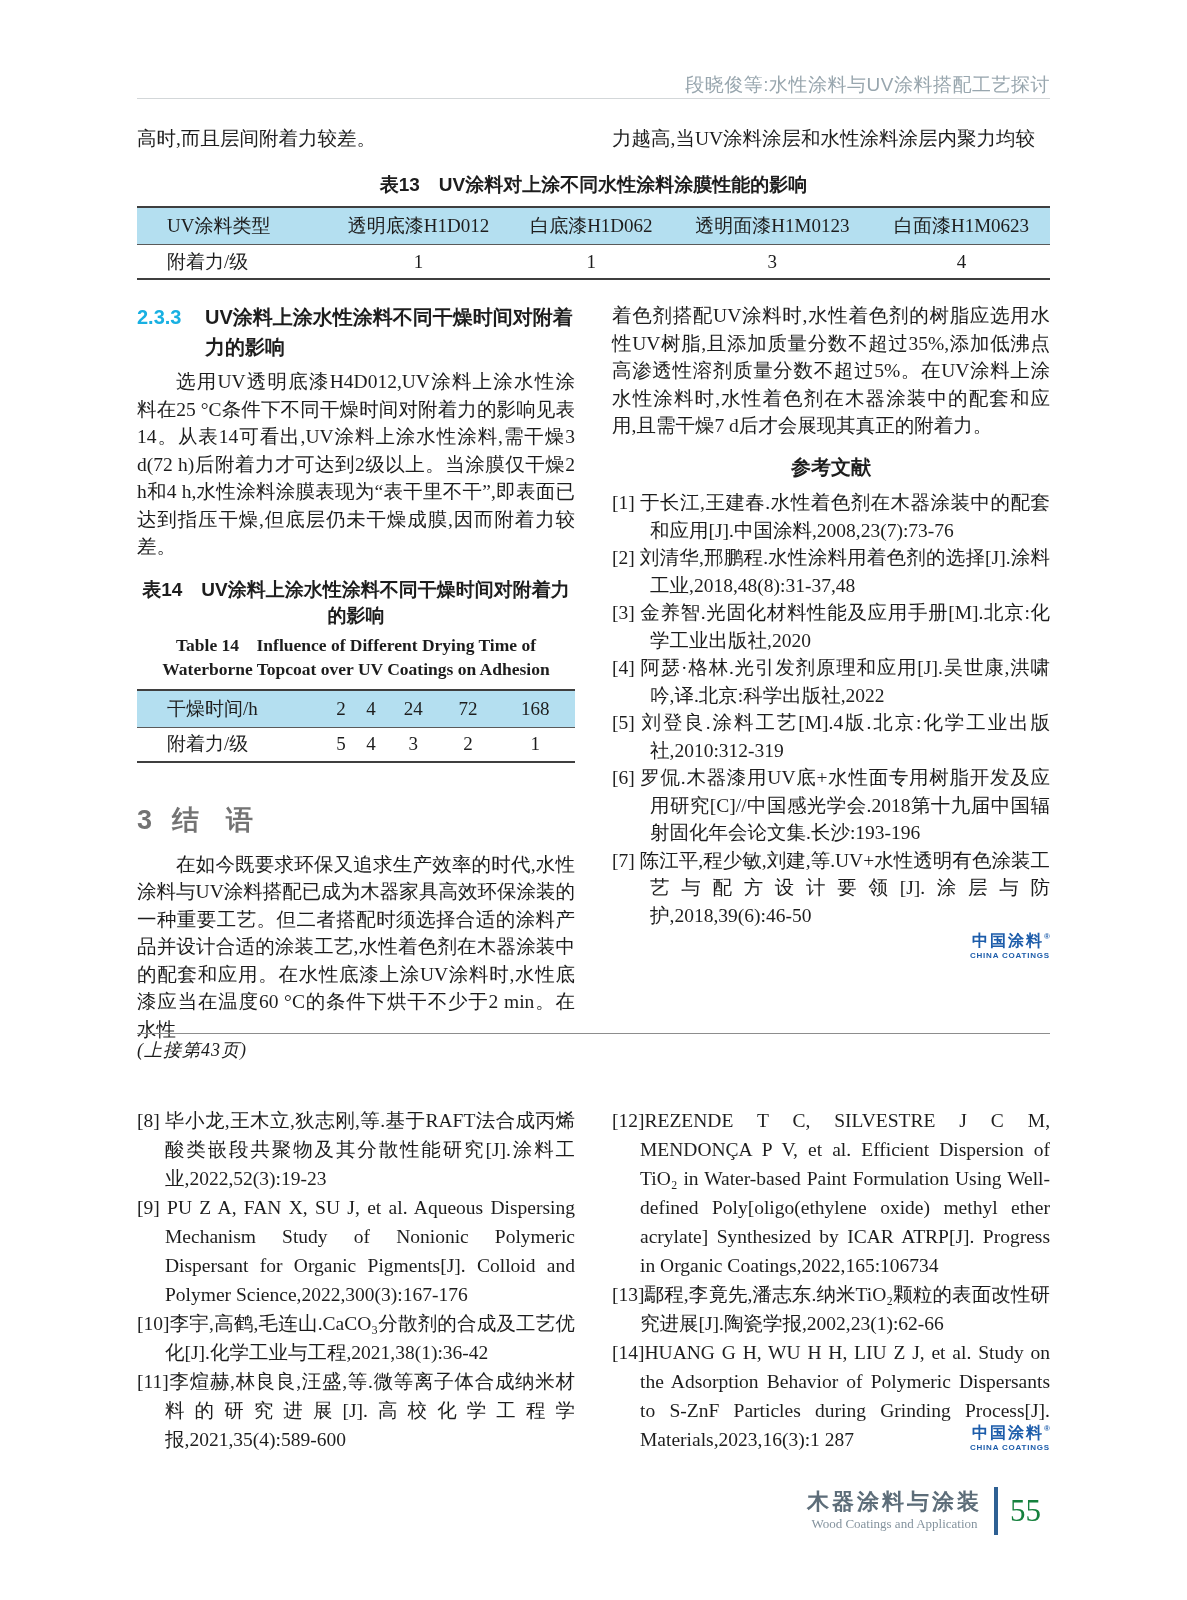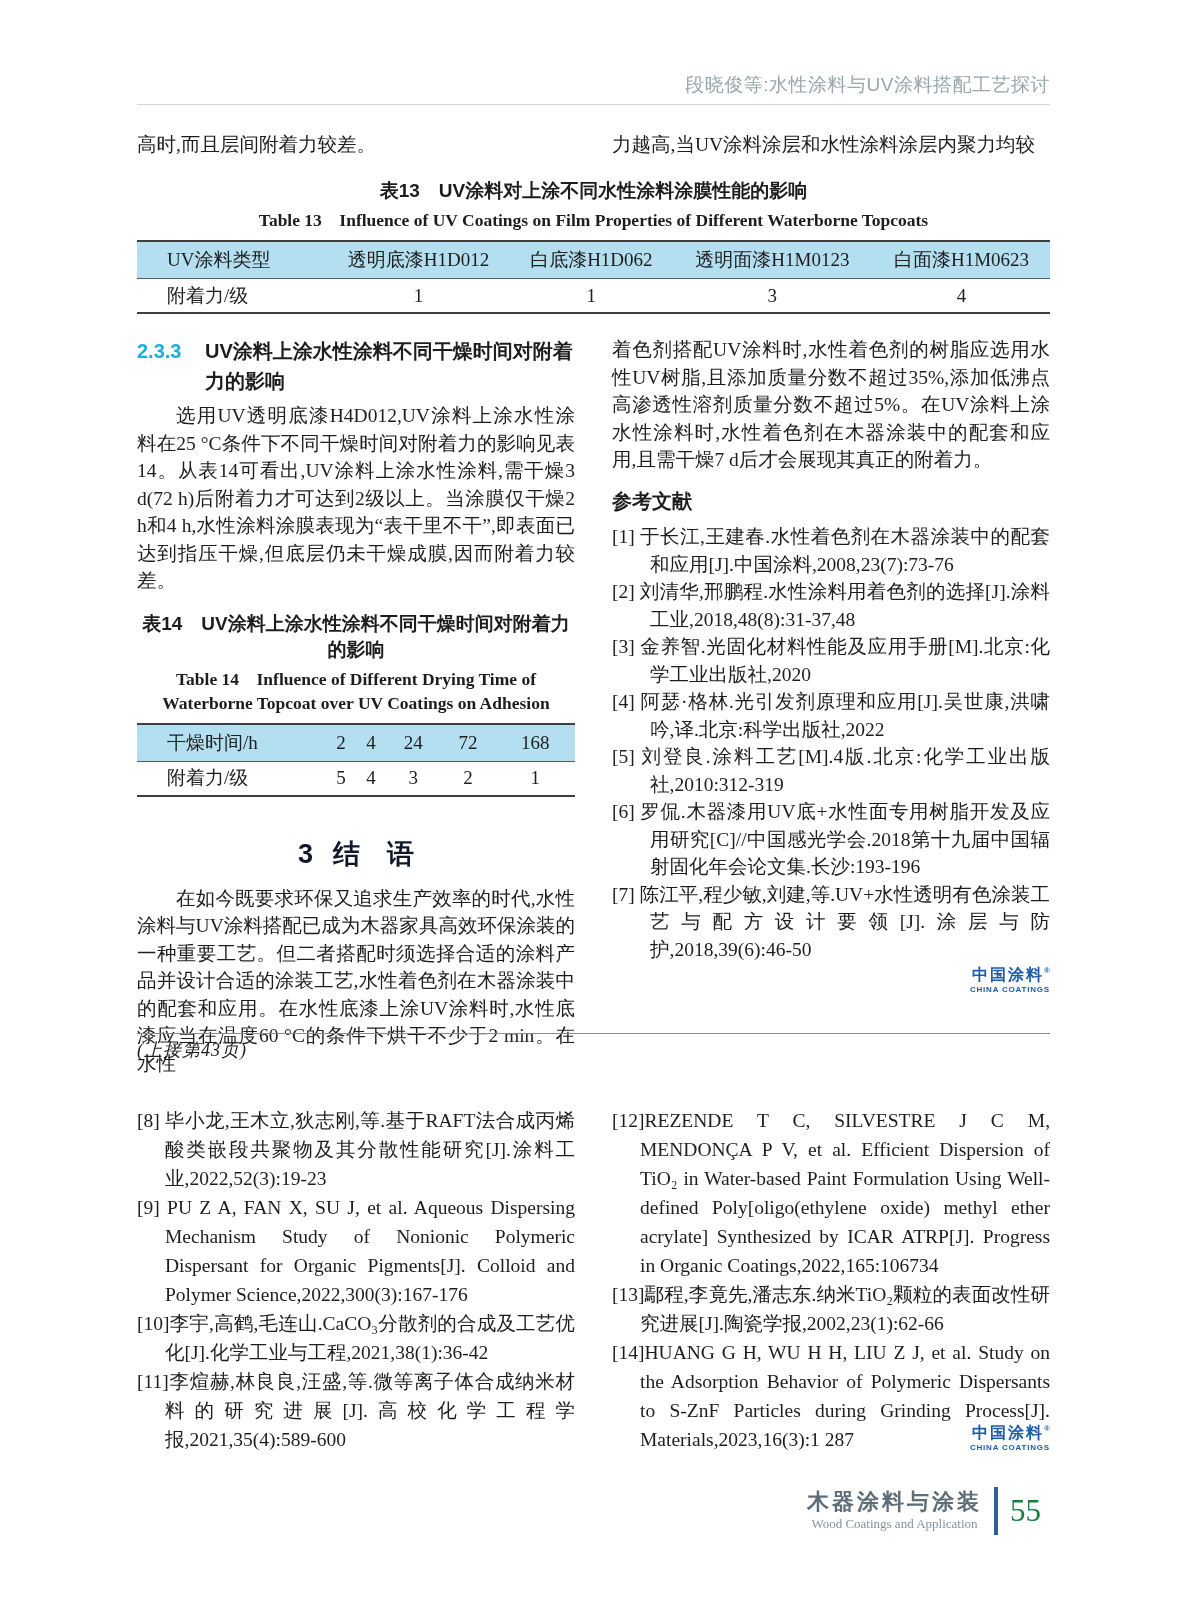--- a/index.html
+++ b/index.html
@@ -5,21 +5,21 @@
   html,body { margin:0; padding:0; background:#e8e8e8; }
   .page {
     position:relative; width:1187px; height:1600px; margin:0 auto;
     background:#ffffff; overflow:hidden;
     font-family:"Liberation Serif","DejaVu Serif",serif; color:#1d1d1d;
   }
   .content { padding:0 137px; }
 
   
   .running-header {
-    margin-top:72px; text-align:right; padding-bottom:6px;
+    margin-top:72px; text-align:right; padding-bottom:0;
     border-bottom:1px solid #d3d7d9;
     font-family:"Liberation Sans","DejaVu Sans",sans-serif;
     font-size:19px; color:#98a6ae; letter-spacing:0.5px;
   }
 
   
   .intro-row { display:flex; gap:37px; margin-top:26px; }
   .intro-row .icol { width:438px; font-size:19.5px; line-height:27px; text-align:justify; }
 
   
@@ -56,26 +56,26 @@
   .h233 .num { color:#18b0e2; flex:none; width:68px; }
 
   p.para { margin:6px 0 0 0; }
   p.indent { text-indent:2em; }
 
   .t14block { margin-top:16px; }
 
   .h3sec {
     margin-top:40px; margin-bottom:14px;
     font-family:"Liberation Sans","DejaVu Sans",sans-serif;
-    font-weight:bold; font-size:27px; color:#0f172a; line-height:34px; text-align:center;
+    font-weight:bold; font-size:27px; color:#737373; line-height:34px; text-align:left;
   }
   .h3sec .num3 { margin-right:20px; }
 
   .refs-heading {
-    margin:14px 0 8px 0;
+    text-align:center; margin:14px 0 8px 0;
     font-family:"Liberation Sans","DejaVu Sans",sans-serif;
     font-weight:bold; font-size:20px;
   }
   ul.refs { list-style:none; margin:0; padding:0; }
   ul.refs li { padding-left:38px; text-indent:-38px; margin:0; }
   ul.refs-b li { padding-left:28px; text-indent:-28px; line-height:29px; }
 
   
   .logo { display:inline-block; text-align:right; line-height:1; }
   .logo-cn {
@@ -126,21 +126,20 @@
     <div class="running-header">
       <span>段晓俊等:水性涂料与UV涂料搭配工艺探讨</span>
     </div>
 
     <div class="intro-row">
       <div class="icol">高时,而且层间附着力较差。</div>
       <div class="icol">力越高,当UV涂料涂层和水性涂料涂层内聚力均较</div>
     </div>
 
     <div class="tbl-caption-cn">表13　UV涂料对上涂不同水性涂料涂膜性能的影响</div>
-    <div class="tbl-caption-en">Table 13　Influence of UV Coatings on Film Properties of Different Waterborne Topcoats</div>
 
     <table class="datatable">
       <thead>
         <tr>
           <th class="c0">UV涂料类型</th>
           <th>透明底漆H1D012</th>
           <th>白底漆H1D062</th>
           <th>透明面漆H1M0123</th>
           <th>白面漆H1M0623</th>
         </tr>

